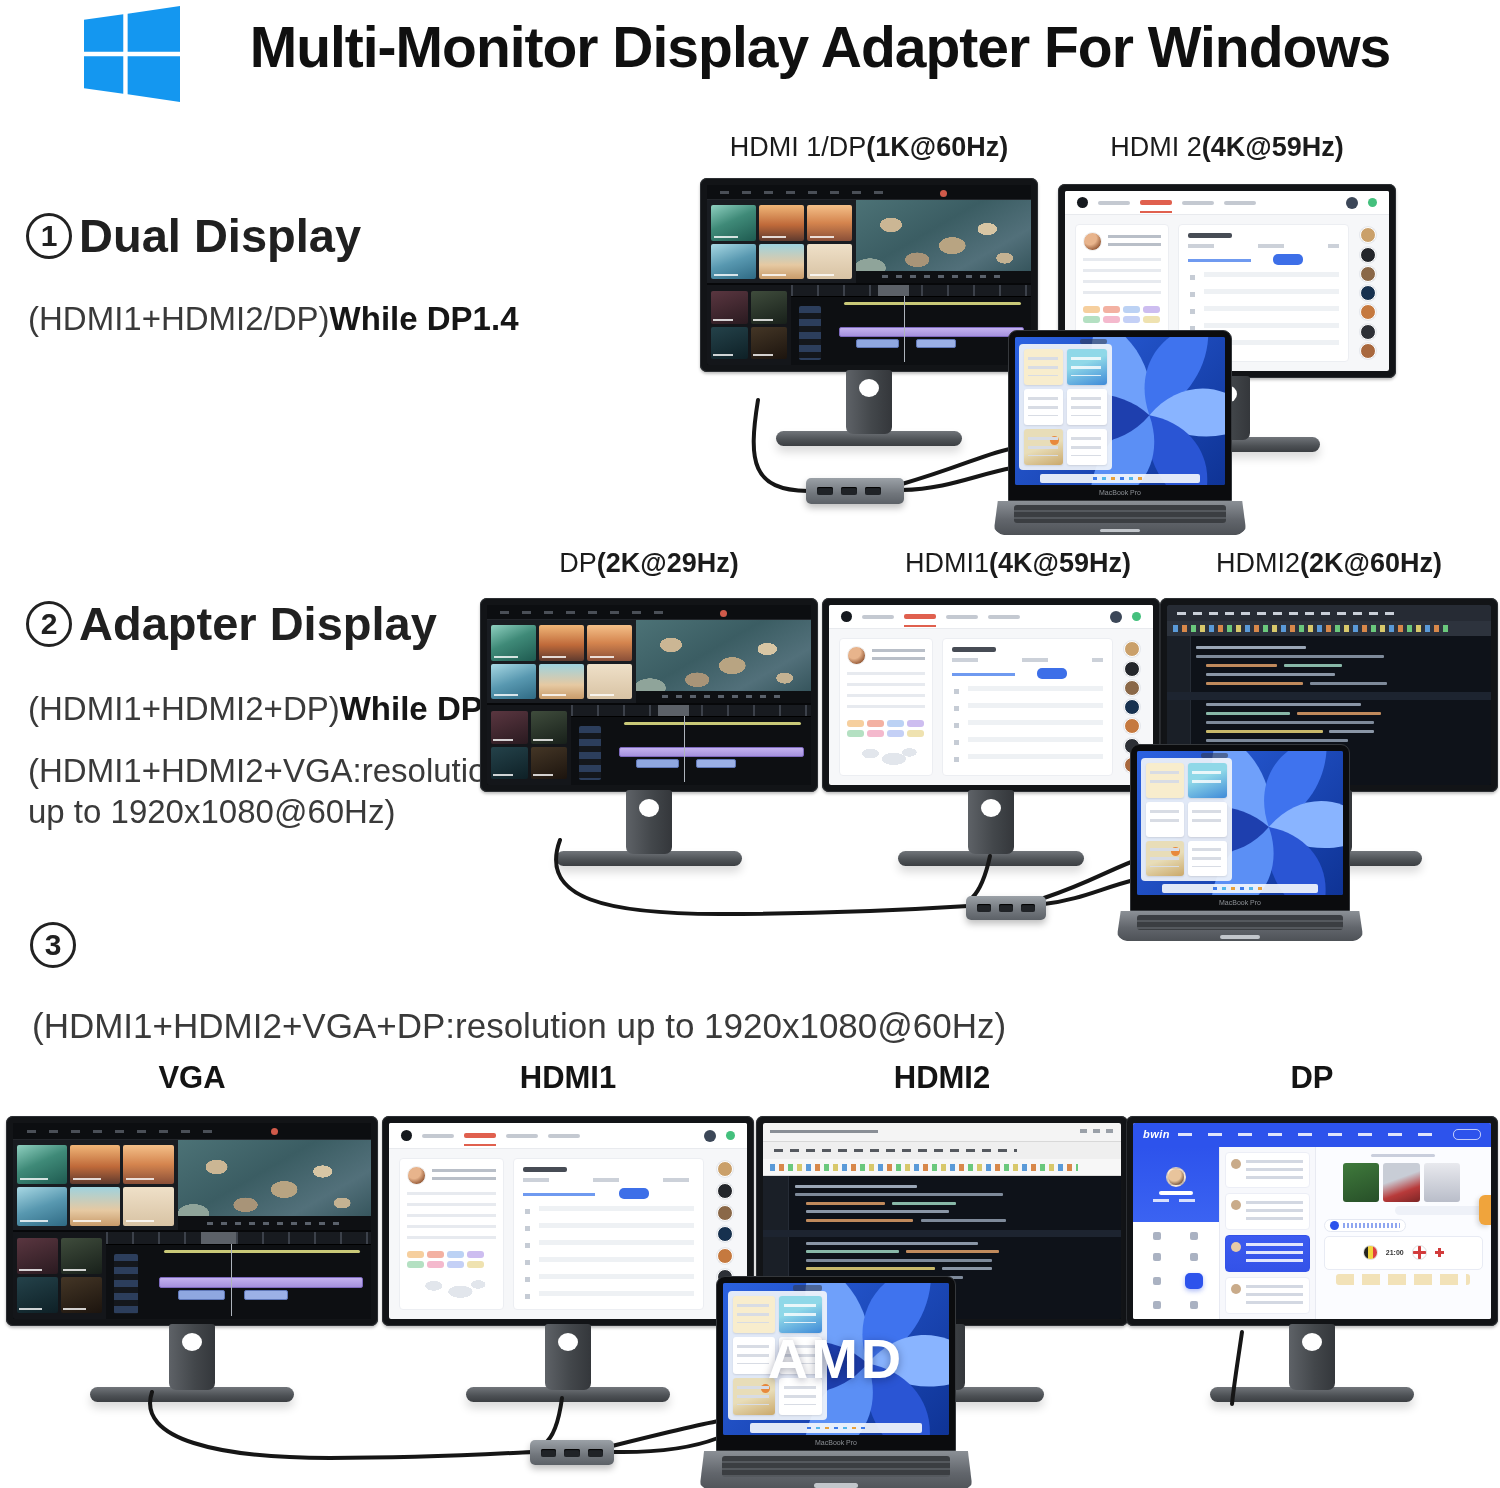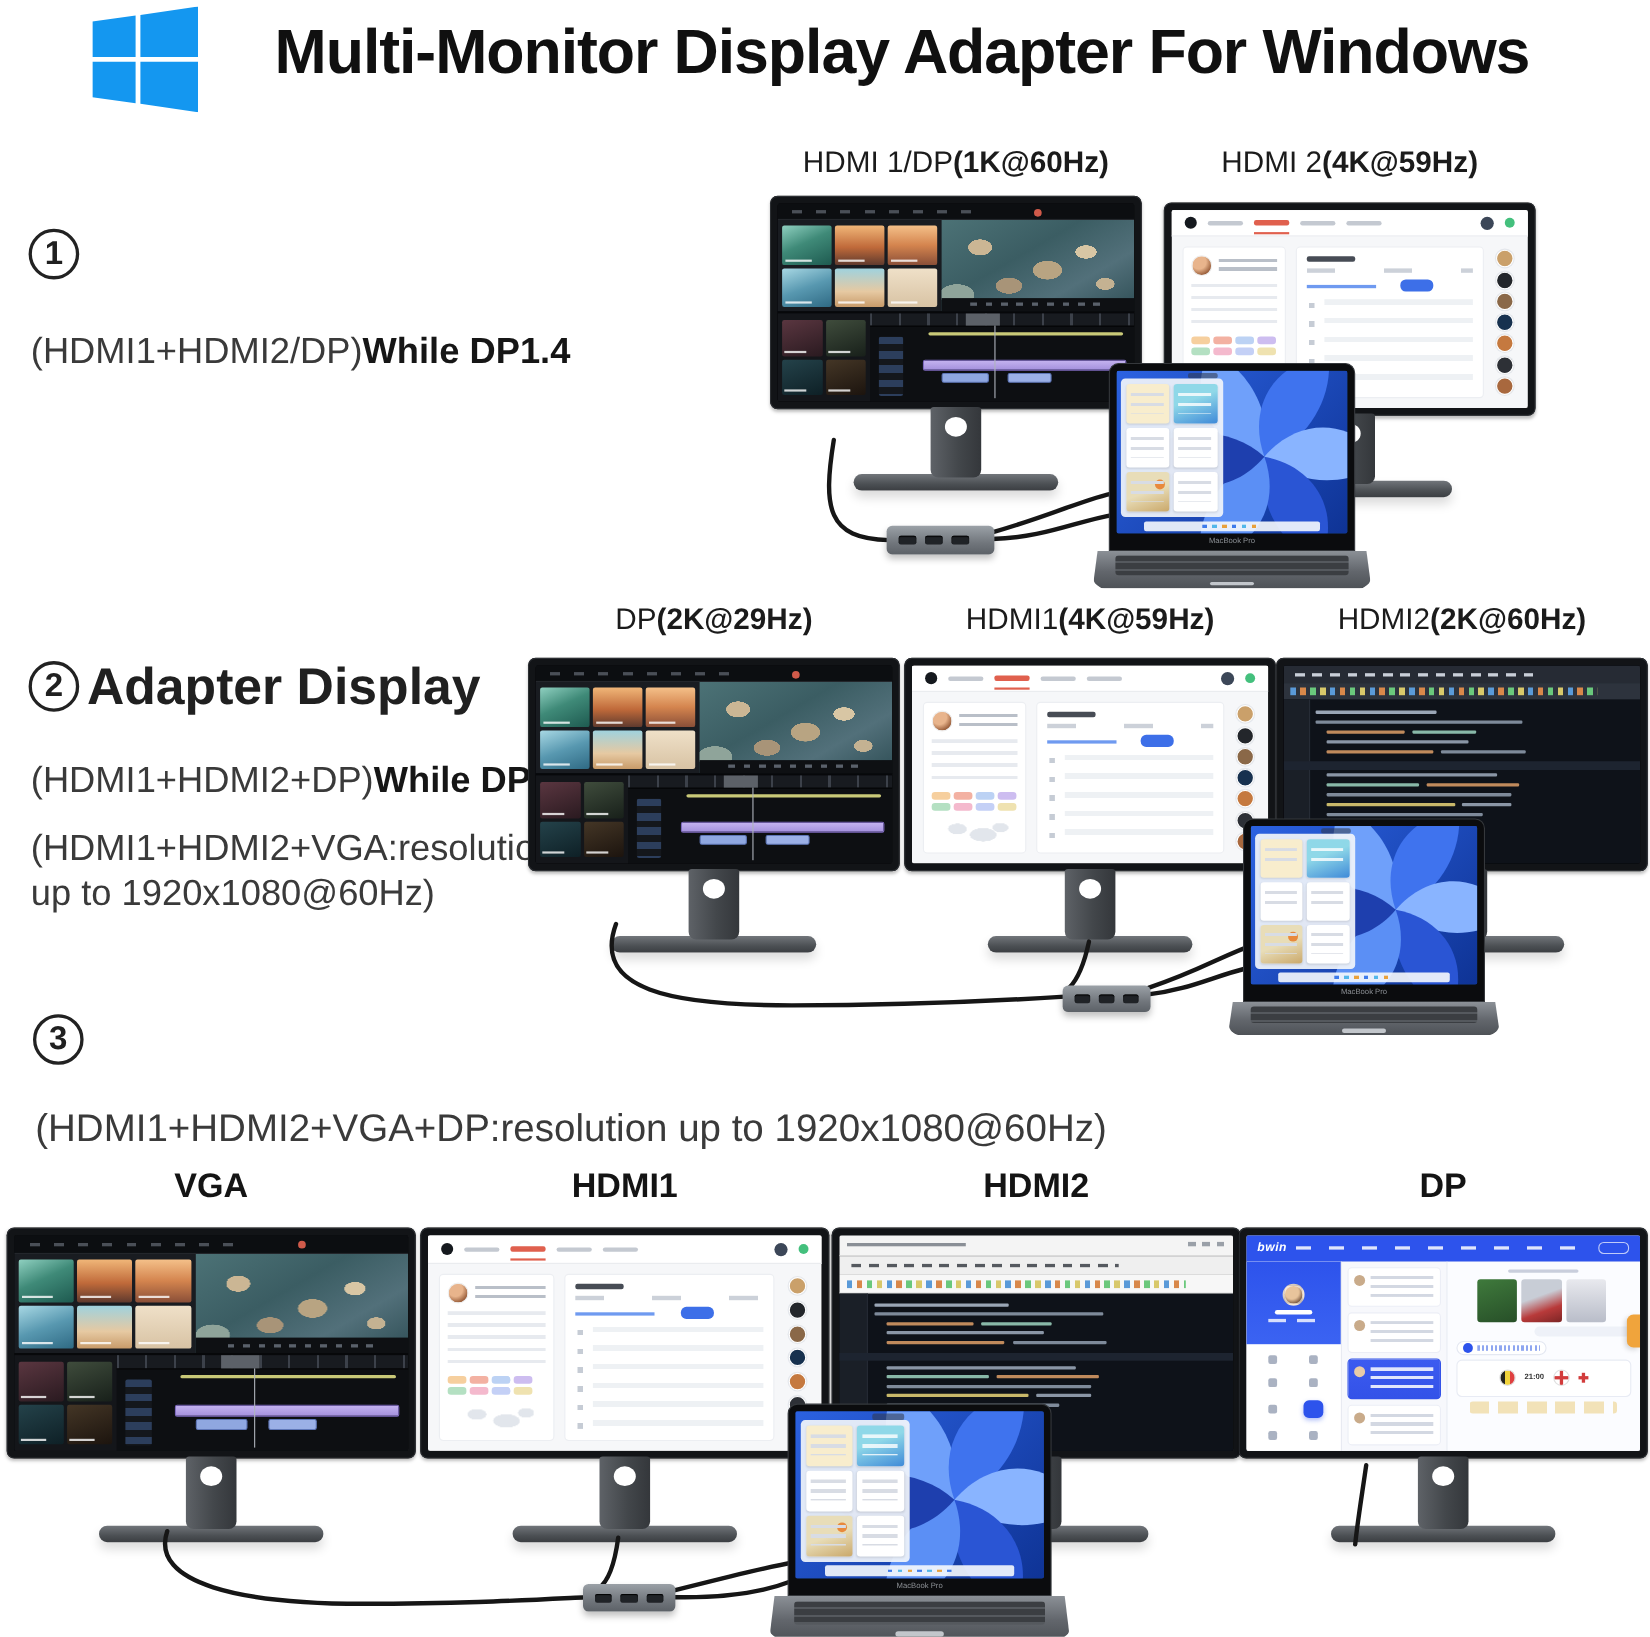--- a/index.html
+++ b/index.html
@@ -242,20 +242,21 @@
 </head>
 <body>
 
 <svg class="abs winlogo" viewBox="0 0 88 88">
   <path fill="#1497f0" d="M0,12.5 L36,7.5 V42 H0 Z M40,7 L88,0 V42 H40 Z M0,46 H36 V80.5 L0,75.5 Z M40,46 H88 V88 L40,81 Z"></path>
 </svg>
 <div class="abs hdr-title">Multi-Monitor Display Adapter For Windows</div>
 
 <div class="abs sec-head" style="left:26px;top:208px">
   <span class="cnum">1</span>
+  <span>Dual Display</span>
 </div>
 <div class="abs spec" style="left:28px;top:298px;width:560px">
   <span>(HDMI1+HDMI2/DP)</span><b>While DP1.4</b>
 </div>
 
 <div class="abs mon-label" style="left:669px;top:132px;width:400px">
   <span>HDMI 1/DP</span><b>(1K@60Hz)</b>
 </div>
 <div class="abs mon-label" style="left:1027px;top:132px;width:400px">
   <span>HDMI 2</span><b>(4K@59Hz)</b>
@@ -409,21 +410,21 @@
   <span>Adapter Display</span>
 </div>
 <div class="abs spec" style="left:28px;top:688px;width:560px">
   <span>(HDMI1+HDMI2+DP)</span><b>While DP1.4</b>
 </div>
 <div class="abs spec" style="left:28px;top:750px;width:480px">(HDMI1+HDMI2+VGA:resolution up to 1920x1080@60Hz)</div>
 
 <div class="abs mon-label" style="left:449px;top:548px;width:400px">
   <span>DP</span><b>(2K@29Hz)</b>
 </div>
-<div class="abs mon-label" style="left:791px;top:548px;width:400px">
+<div class="abs mon-label" style="left:818px;top:548px;width:400px">
   <span>HDMI1</span><b>(4K@59Hz)</b>
 </div>
 <div class="abs mon-label" style="left:1129px;top:548px;width:400px">
   <span>HDMI2</span><b>(2K@60Hz)</b>
 </div>
 
 <div class="monitor" style="left:480px;top:598px;width:338px;z-index:2">
   <div class="m-screen">
     <div class="m-inner" style="height:180px">
       <div class="ve">
@@ -803,20 +804,21 @@
         <span class="win-time"></span>
         <div class="win-widgets">
           <span class="wg wy"></span>
             <span class="wg ww"></span>
           <span class="wg"></span>
             <span class="wg"></span>
           <span class="wg wp"></span>
             <span class="wg"></span>
         </div>
         <span class="win-task"></span>
+        <div class="lp-amd">AMD</div>
       </div>
     </div>
     <span class="lp-brand">MacBook Pro</span>
   </div>
   <div class="lp-body" style="margin:0 -16px;height:40px">
     <span class="lp-kb"></span>
       <span class="lp-pad"></span>
   </div>
 </div>
 

